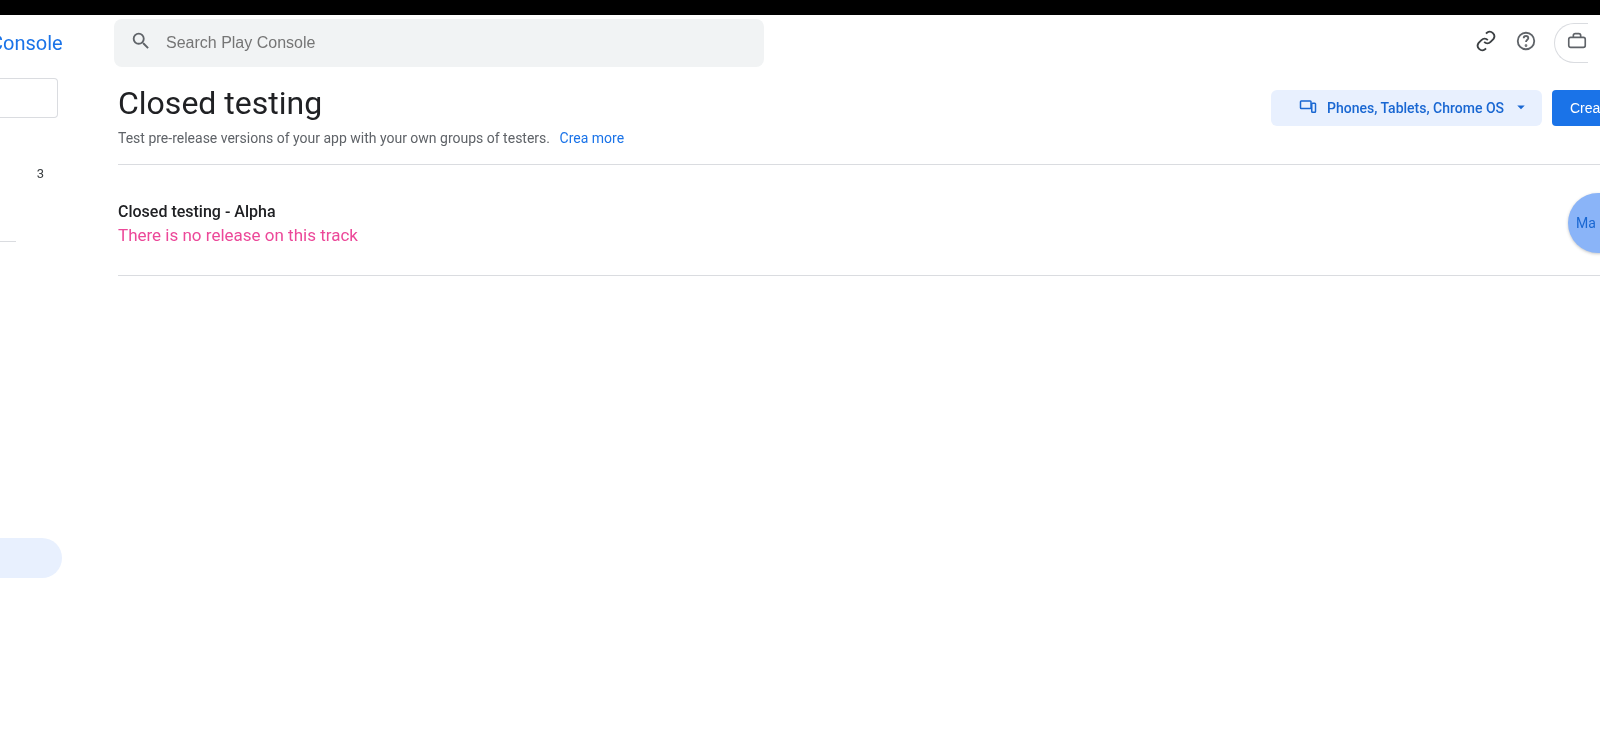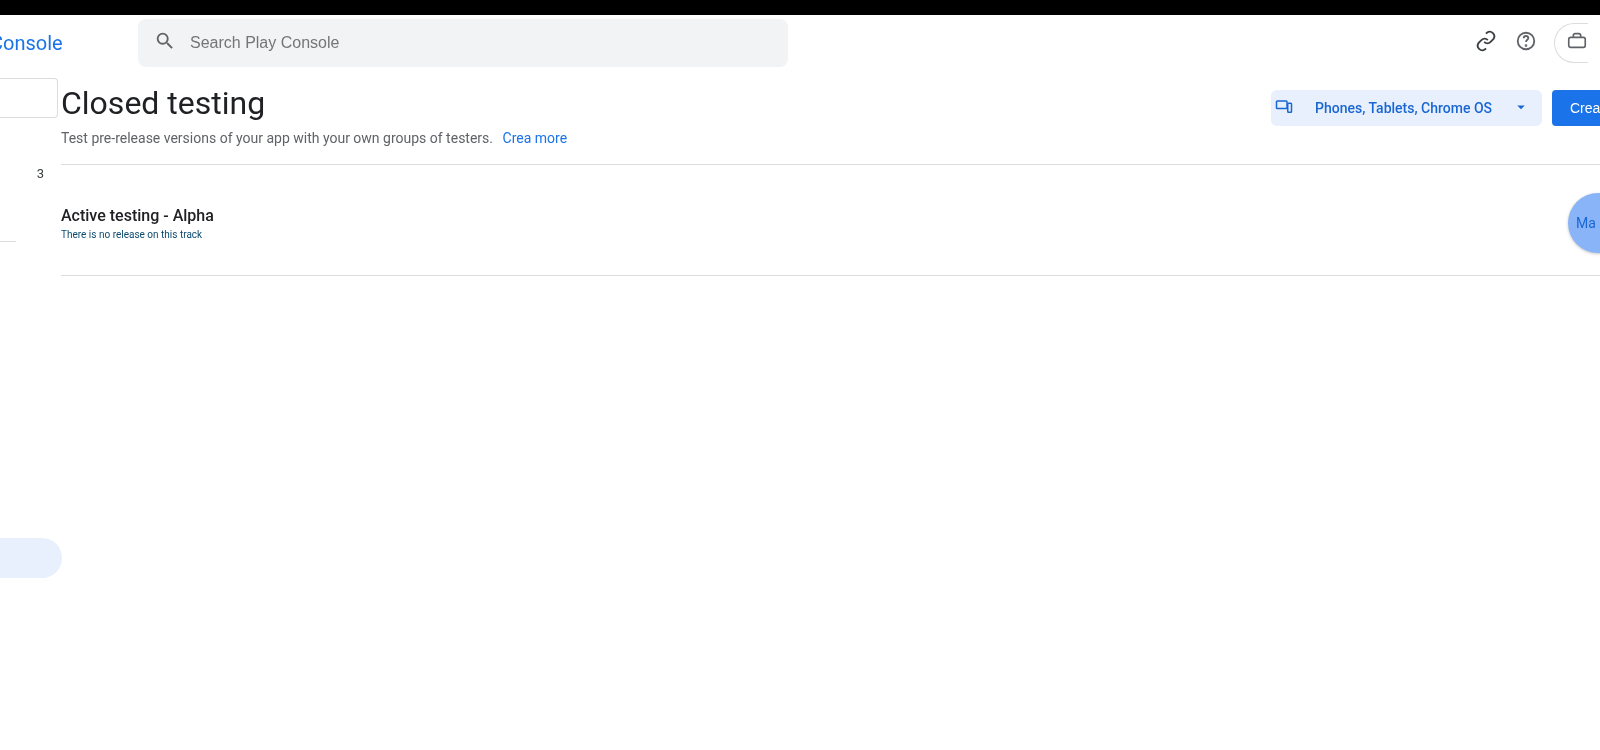--- a/index.html
+++ b/index.html
@@ -25,21 +25,21 @@
     font-size: 20px;
     padding-left: 0;
     margin-left: -10px;
     width: 80px;
     overflow: hidden;
     white-space: nowrap;
     flex: 0 0 auto;
   }
   .search-wrap {
     flex: 0 0 auto;
-    margin-left: 68px;
+    margin-left: 44px;
   }
   .search {
     display: flex;
     align-items: center;
     background: #f1f3f4;
     border-radius: 8px;
     height: 48px;
     width: 650px;
     padding: 0 16px;
   }
@@ -101,21 +101,21 @@
   .side-pill {
     position: absolute;
     top: 460px;
     left: 0;
     width: 62px;
     height: 40px;
     background: #e8f0fe;
     border-radius: 0 20px 20px 0;
   }
   .main {
-    margin-left: 61px;
+    margin-left: 118px;
     padding-top: 14px;
     padding-right: 0;
   }
   .hdr-row {
     display: flex;
     align-items: flex-start;
   }
   .hdr-left { flex: 1 1 auto; }
   h1 {
     font-size: 32px;
@@ -140,24 +140,23 @@
     margin-top: 6px;
   }
   .chip {
     display: inline-flex;
     align-items: center;
     background: #e8f0fe;
     color: #1967d2;
     font-size: 14px;
     font-weight: 500;
     height: 36px;
-    padding: 0 12px 0 4px;
+    padding: 0 12px 0 28px;
     border-radius: 6px;
     cursor: pointer;
-    gap: 12px;
   }
   .chip svg.dev { width:18px; height:18px; stroke:#1967d2; fill:none; stroke-width:2; margin-right:10px; }
   .chip svg.arrow { width:18px; height:18px; fill:#1967d2; margin-left:8px; }
   .primary-btn {
     background: #1a73e8;
     color: #fff;
     font-size: 14px;
     font-weight: 500;
     height: 36px;
     border: none;
@@ -182,21 +181,21 @@
   }
   .track-row {
     display: flex;
     align-items: center;
     margin-top: 28px;
     padding-bottom: 22px;
     border-bottom: 1px solid #dadce0;
   }
   .track-left { flex: 1 1 auto; }
   .track-name { font-size: 16px; font-weight: 500; color: #202124; }
-  .track-sub { font-size: 10px; color: #0c4a6e; margin-top: 4px; }
+  .track-sub { font-size: 17px; color: #ec4899; margin-top: 4px; }
   .fab {
     width: 60px; height: 60px;
     background: #8ab4f8;
     border-radius: 50%;
     color: #1967d2;
     font-size: 14px;
     display:flex; align-items:center; justify-content:flex-start;
     padding-left:8px;
     overflow:hidden;
     margin-right:-28px;
@@ -282,20 +281,20 @@
       </div>
       <button class="primary-btn">Crea</button>
     </div>
   </div>
 
   <hr class="hr">
 
 
   <div class="track-row">
     <div class="track-left">
-      <div class="track-name">Active testing - Alpha</div>
+      <div class="track-name">Closed testing - Alpha</div>
       <div class="track-sub">There is no release on this track</div>
     </div>
     <div class="fab">
       <span>Ma</span>
     </div>
   </div>
 </div>
 
 </body></html>

